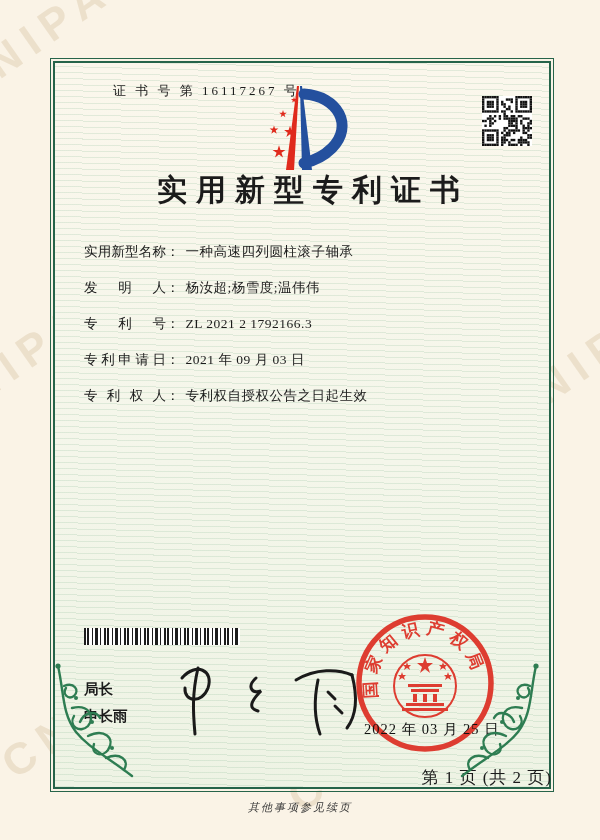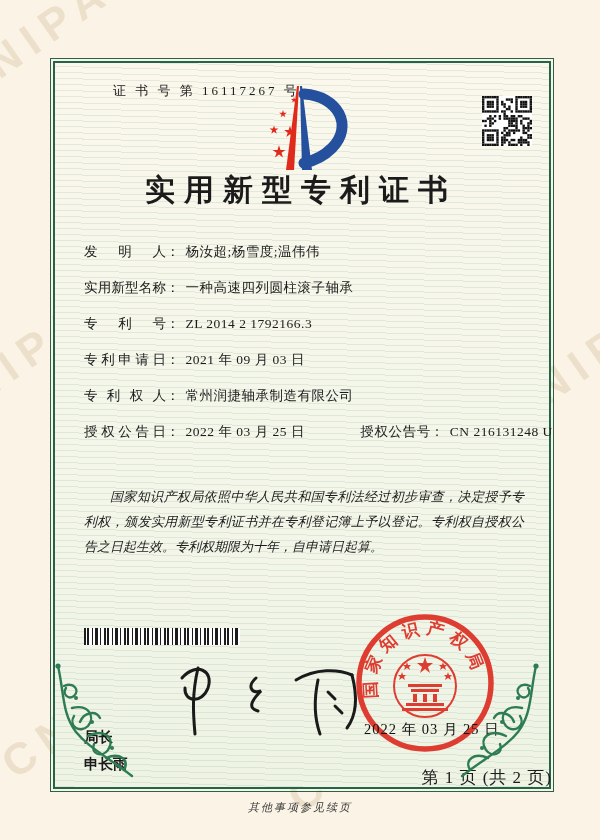--- a/index.html
+++ b/index.html
@@ -21,41 +21,41 @@
            linear-gradient(180deg,#fbf7ec 0%,#f4f6ea 55%,#eef3e4 100%);}
 
   .content{position:absolute;left:50px;top:58px;width:502px;height:732px;z-index:3;color:#1b1b1b;}
 
   .cert-no{position:absolute;left:34px;top:24px;font-size:13px;letter-spacing:3px;margin-left:29px;}
 
   .logo{position:absolute;left:188px;top:24px;}
   .qr{position:absolute;left:432px;top:38px;width:50px;height:50px;background:#fff;}
 
   .title{position:absolute;left:0;top:112px;width:100%;text-align:center;
-         font-size:30px;font-weight:bold;letter-spacing:9px;}
+         font-size:30px;font-weight:bold;letter-spacing:9px;padding-left:12px;}
 
   .fields{position:absolute;left:34px;top:184px;width:440px;font-size:13.5px;}
   .row{height:36px;line-height:20px;white-space:nowrap;}
   .lbl{display:inline-block;width:82px;text-align:justify;text-align-last:justify;
        -moz-text-align-last:justify;vertical-align:top;}
   .colon{display:inline-block;margin-right:6px;}
   .val{letter-spacing:0.5px;}
   .grant-right{display:inline-block;margin-left:52px;}
   .grant-right .lbl{width:70px;}
 
   .paras{position:absolute;left:34px;top:426px;width:440px;font-size:13px;
          line-height:25px;text-align:justify;font-style:italic;}
   .paras p{margin:0;text-indent:2em;}
 
   .barcode{position:absolute;left:34px;top:570px;width:156px;height:17px;background:
      repeating-linear-gradient(90deg,#1c1c1c 0 2px,#fff 2px 3px,#1c1c1c 3px 5px,#fff 5px 8px,
        #1c1c1c 8px 9px,#fff 9px 11px,#1c1c1c 11px 14px,#fff 14px 16px,#1c1c1c 16px 17px,#fff 17px 20px);}
 
   .signer{position:absolute;left:34px;top:618px;font-family:"Liberation Sans",sans-serif;
-          font-weight:bold;font-size:14.5px;line-height:27px;margin-top:48px;}
+          font-weight:bold;font-size:14.5px;line-height:27px;}
   .signature{position:absolute;left:118px;top:592px;}
 
   .seal{position:absolute;left:302px;top:552px;opacity:0.94;}
   .seal-date{position:absolute;left:314px;top:662px;font-size:14.5px;letter-spacing:1px;color:#111;}
 
   .page-info{position:absolute;left:0;top:708px;width:100%;text-align:right;font-size:17px;letter-spacing:1px;}
 
   .note{position:absolute;left:0;top:800px;width:100%;text-align:center;z-index:3;
         font-size:11px;font-style:italic;color:#3a3a3a;letter-spacing:2px;}
 
@@ -352,44 +352,37 @@
         <rect x="3" y="20" width="1" height="1" fill="#111"></rect>
         <rect x="4" y="20" width="1" height="1" fill="#111"></rect>
         <rect x="5" y="20" width="1" height="1" fill="#111"></rect>
         <rect x="6" y="20" width="1" height="1" fill="#111"></rect>
       </svg>
 
     <div class="title">实用新型专利证书</div>
 
     <div class="fields">
       <div class="row">
+        <span class="lbl">实用新型名称</span><span class="colon">：</span><span class="val">一种高速四列圆柱滚子轴承</span>
+      </div>
+      <div class="row">
         <span class="lbl">发明人</span><span class="colon">：</span><span class="val">杨汝超;杨雪度;温伟伟</span>
       </div>
       <div class="row">
-        <span class="lbl">实用新型名称</span><span class="colon">：</span><span class="val">一种高速四列圆柱滚子轴承</span>
-      </div>
-      <div class="row">
-        <span class="lbl">专利号</span><span class="colon">：</span><span class="val">ZL 2014 2 1792166.3</span>
+        <span class="lbl">专利号</span><span class="colon">：</span><span class="val">ZL 2021 2 1792166.3</span>
       </div>
       <div class="row">
         <span class="lbl">专利申请日</span><span class="colon">：</span><span class="val">2021 年 09 月 03 日</span>
       </div>
       <div class="row">
-        <span class="lbl">专利权人</span><span class="colon">：</span><span class="val">常州润捷轴承制造有限公司</span>
-      </div>
-      <div class="row">
-        <span class="lbl">授权公告日</span><span class="colon">：</span><span class="val">2022 年 03 月 25 日</span>
-        <span class="grant-right">
-          <span class="lbl">授权公告号</span><span class="colon">：</span><span class="val">CN 216131248 U</span>
-        </span>
+        <span class="lbl">专利权人</span><span class="colon">：</span><span class="val">专利权自授权公告之日起生效</span>
       </div>
     </div>
 
     <div class="paras">
-      <p>国家知识产权局依照中华人民共和国专利法经过初步审查，决定授予专利权，颁发实用新型专利证书并在专利登记簿上予以登记。专利权自授权公告之日起生效。专利权期限为十年，自申请日起算。</p>
     </div>
 
     <div class="barcode"></div>
 
     <div class="signer">
       <div>局长</div>
       <div>申长雨</div>
     </div>
 
     <svg class="signature" width="200" height="95" viewBox="0 0 200 95">

